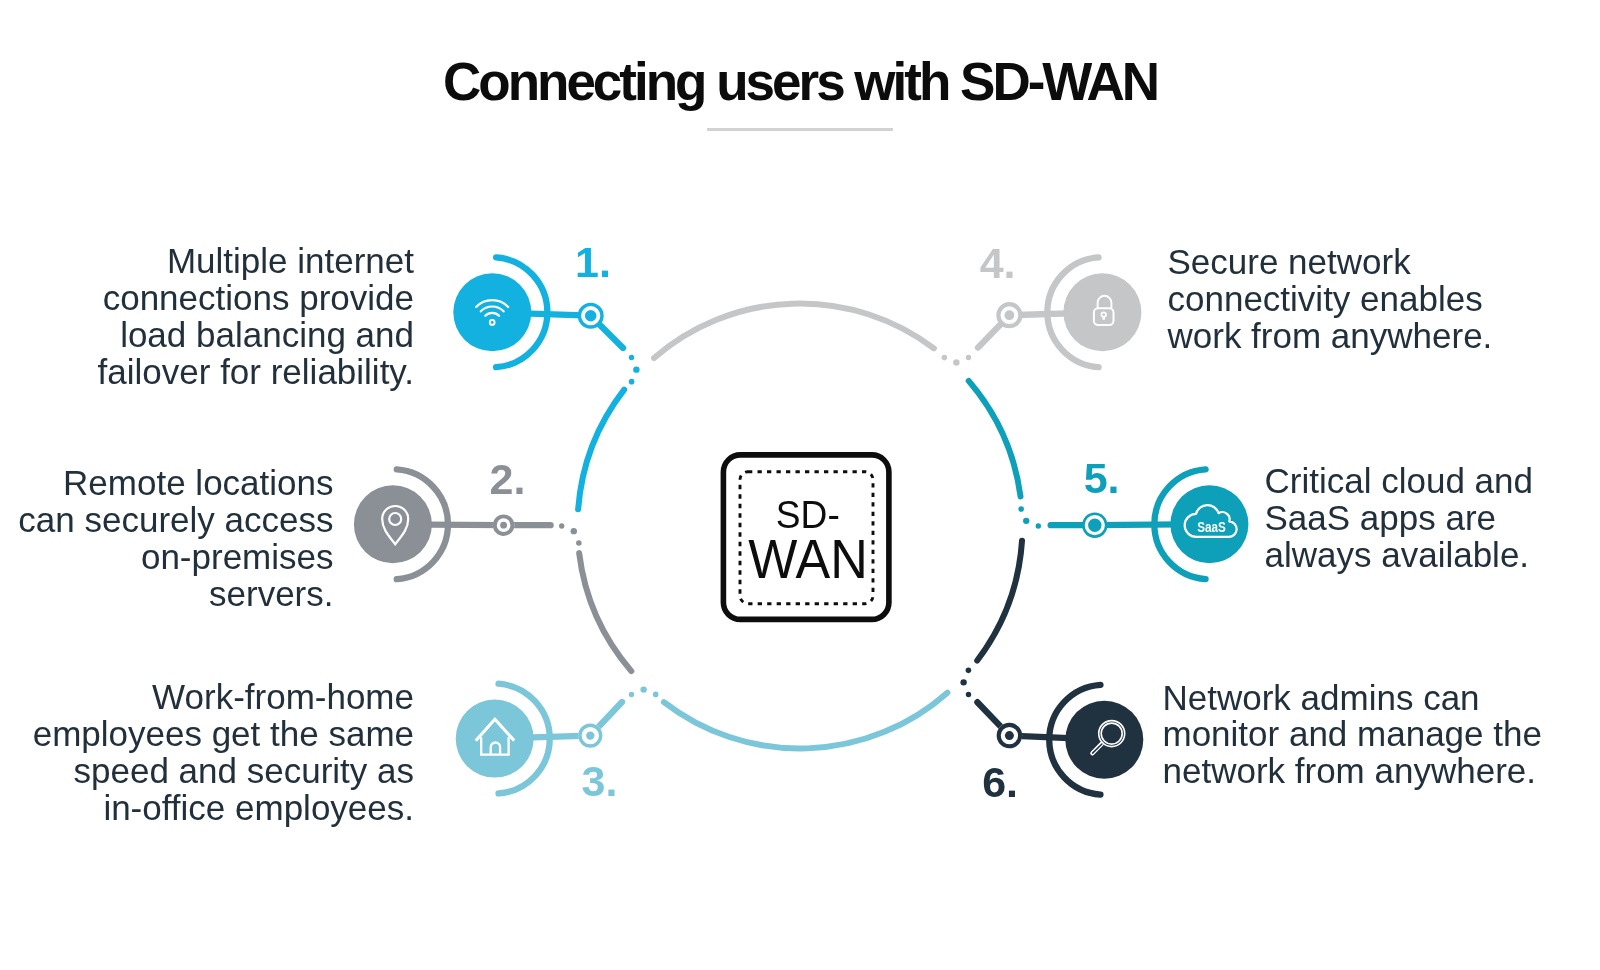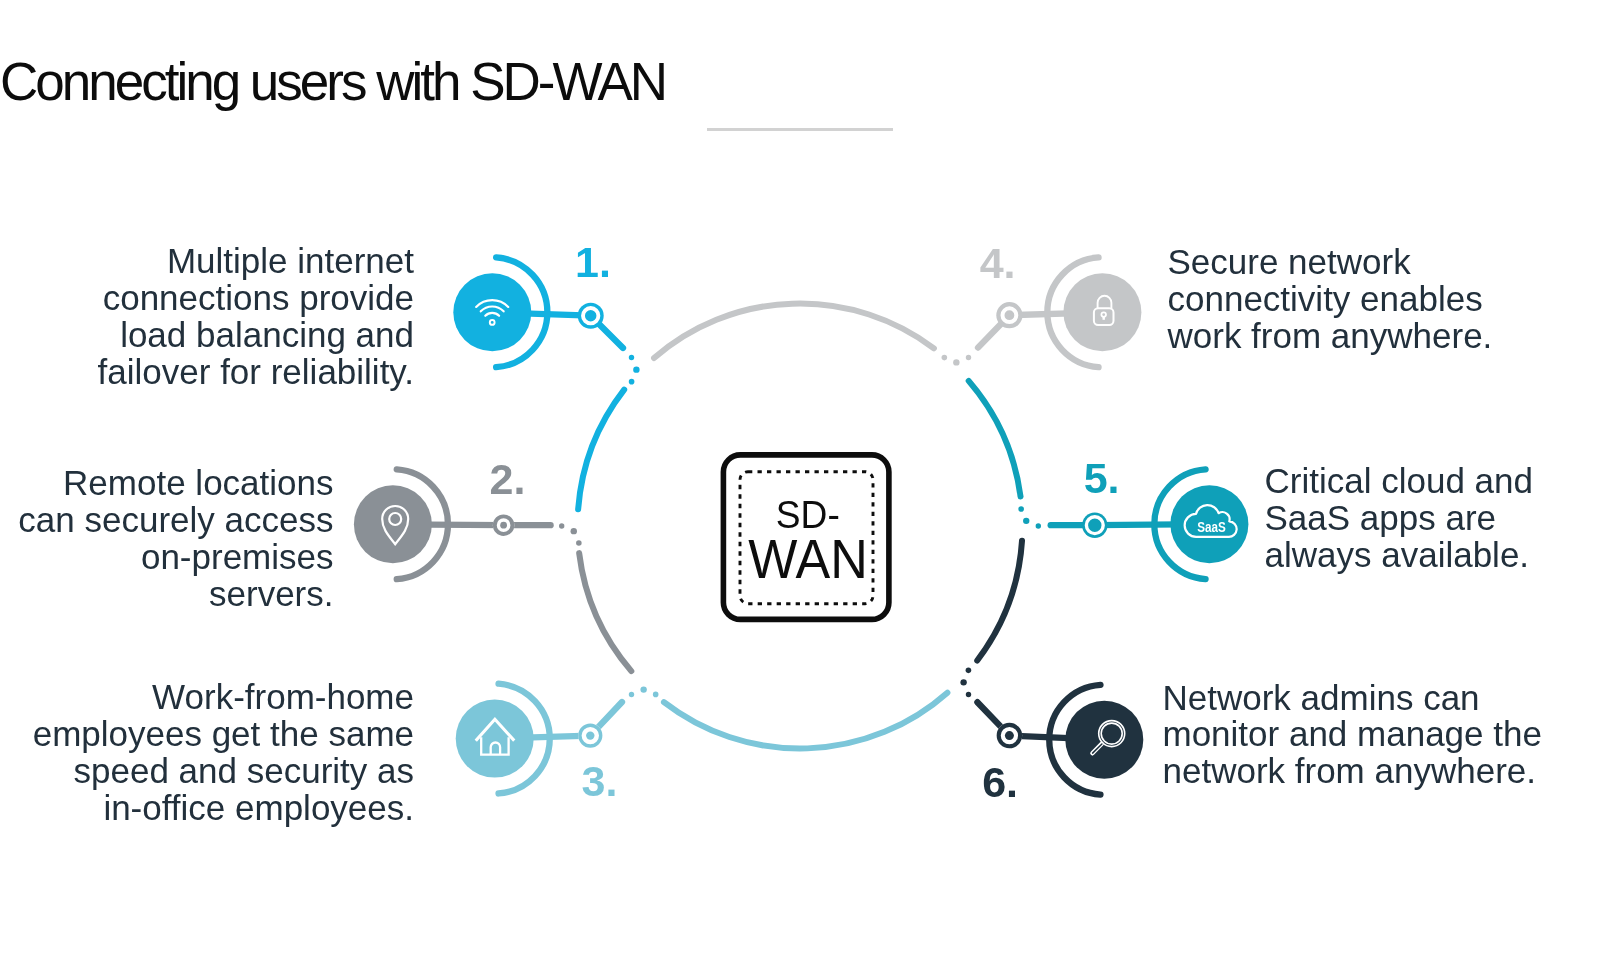--- a/index.html
+++ b/index.html
@@ -1,19 +1,19 @@
 <!DOCTYPE html>
 <html><head>
 <meta charset="utf-8">
 <style>
   html,body { margin:0; padding:0; background:#ffffff; }
   #page { position:relative; width:1600px; height:970px; overflow:hidden; background:#ffffff;
           font-family:"Liberation Sans", sans-serif; }
-  #title { position:absolute; left:0; top:51px; width:1600px; text-align:left;
-           font-size:53px; font-weight:normal; color:#0c0c0c; letter-spacing:-3px; }
+  #title { position:absolute; left:0; top:51px; width:1600px; text-align:center;
+           font-size:53px; font-weight:bold; color:#0c0c0c; letter-spacing:-3px; }
   #underline { position:absolute; left:707px; top:127.5px; width:186px; height:3.5px; background:#d2d2d2; }
 </style>
 </head>
 <body>
 <div id="page">
 <div id="title">Connecting users with SD-WAN</div>
 <div id="underline"></div>
 <svg width="1600" height="970" viewBox="0 0 1600 970" style="position:absolute;left:0;top:0">
 <path d="M 933.90 348.30 A 222.50 222.50 0 0 0 654.03 358.08" fill="none" stroke="#c4c6c8" stroke-width="6" stroke-linecap="round"></path>
 <path d="M 624.19 389.63 A 222.50 222.50 0 0 0 578.13 509.32" fill="none" stroke="#12b1e0" stroke-width="6" stroke-linecap="round"></path>

